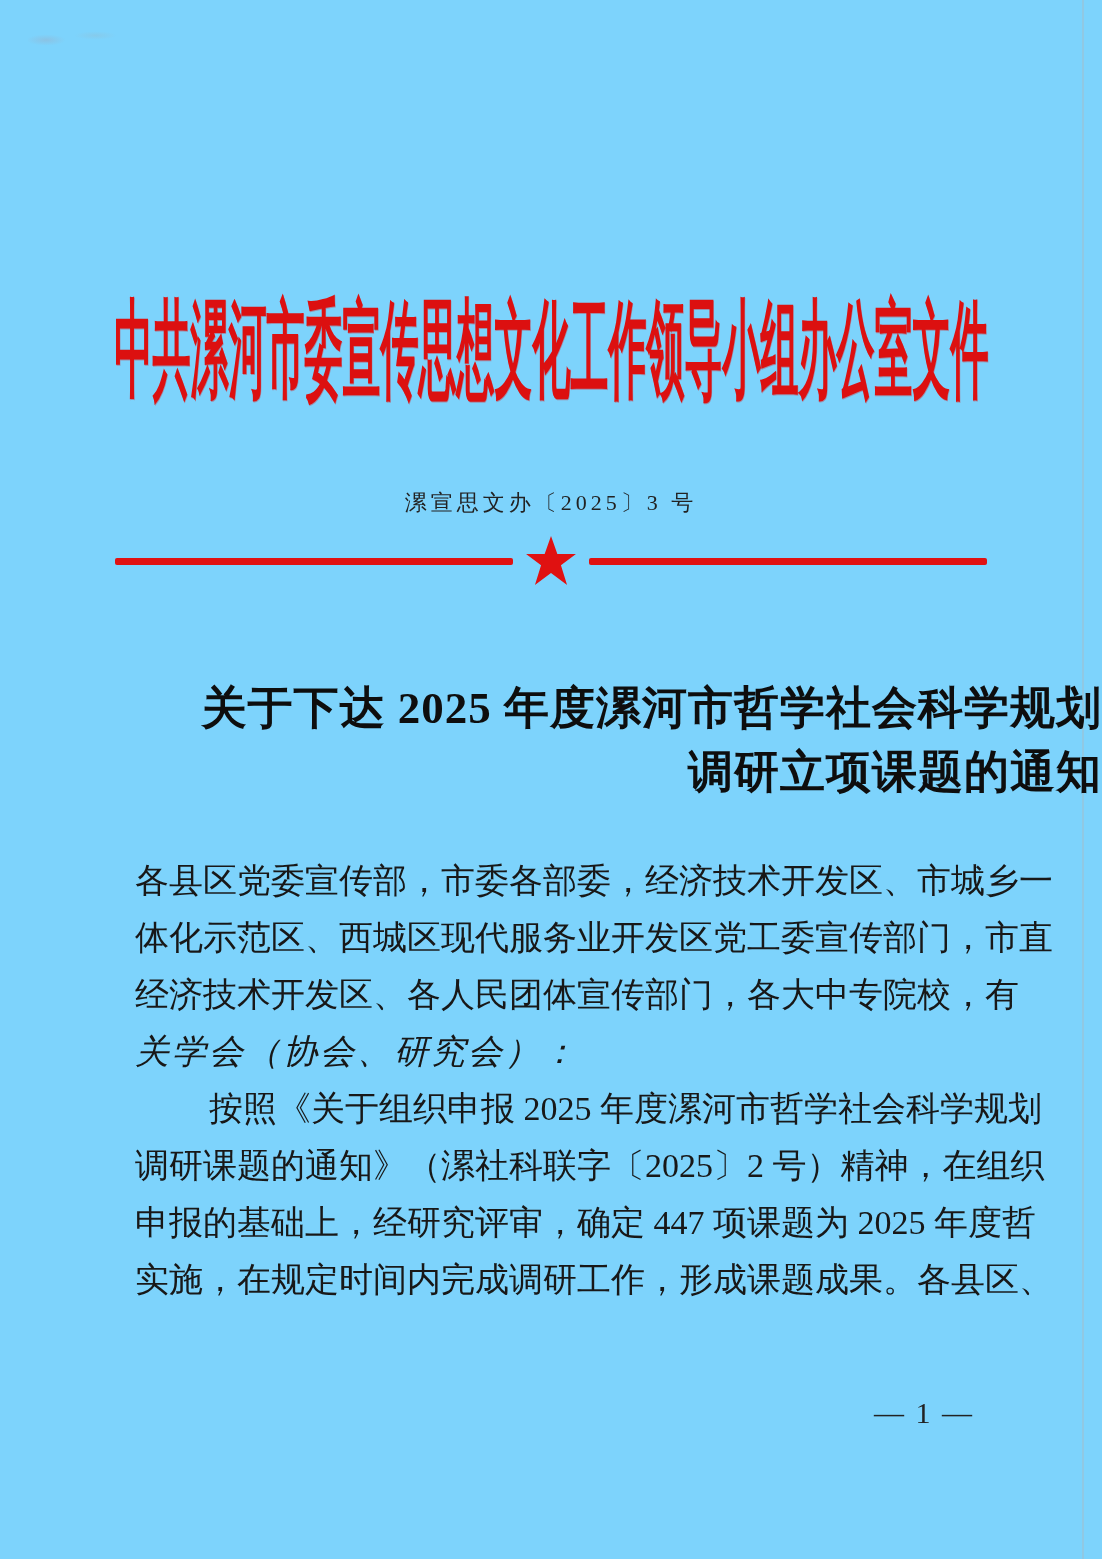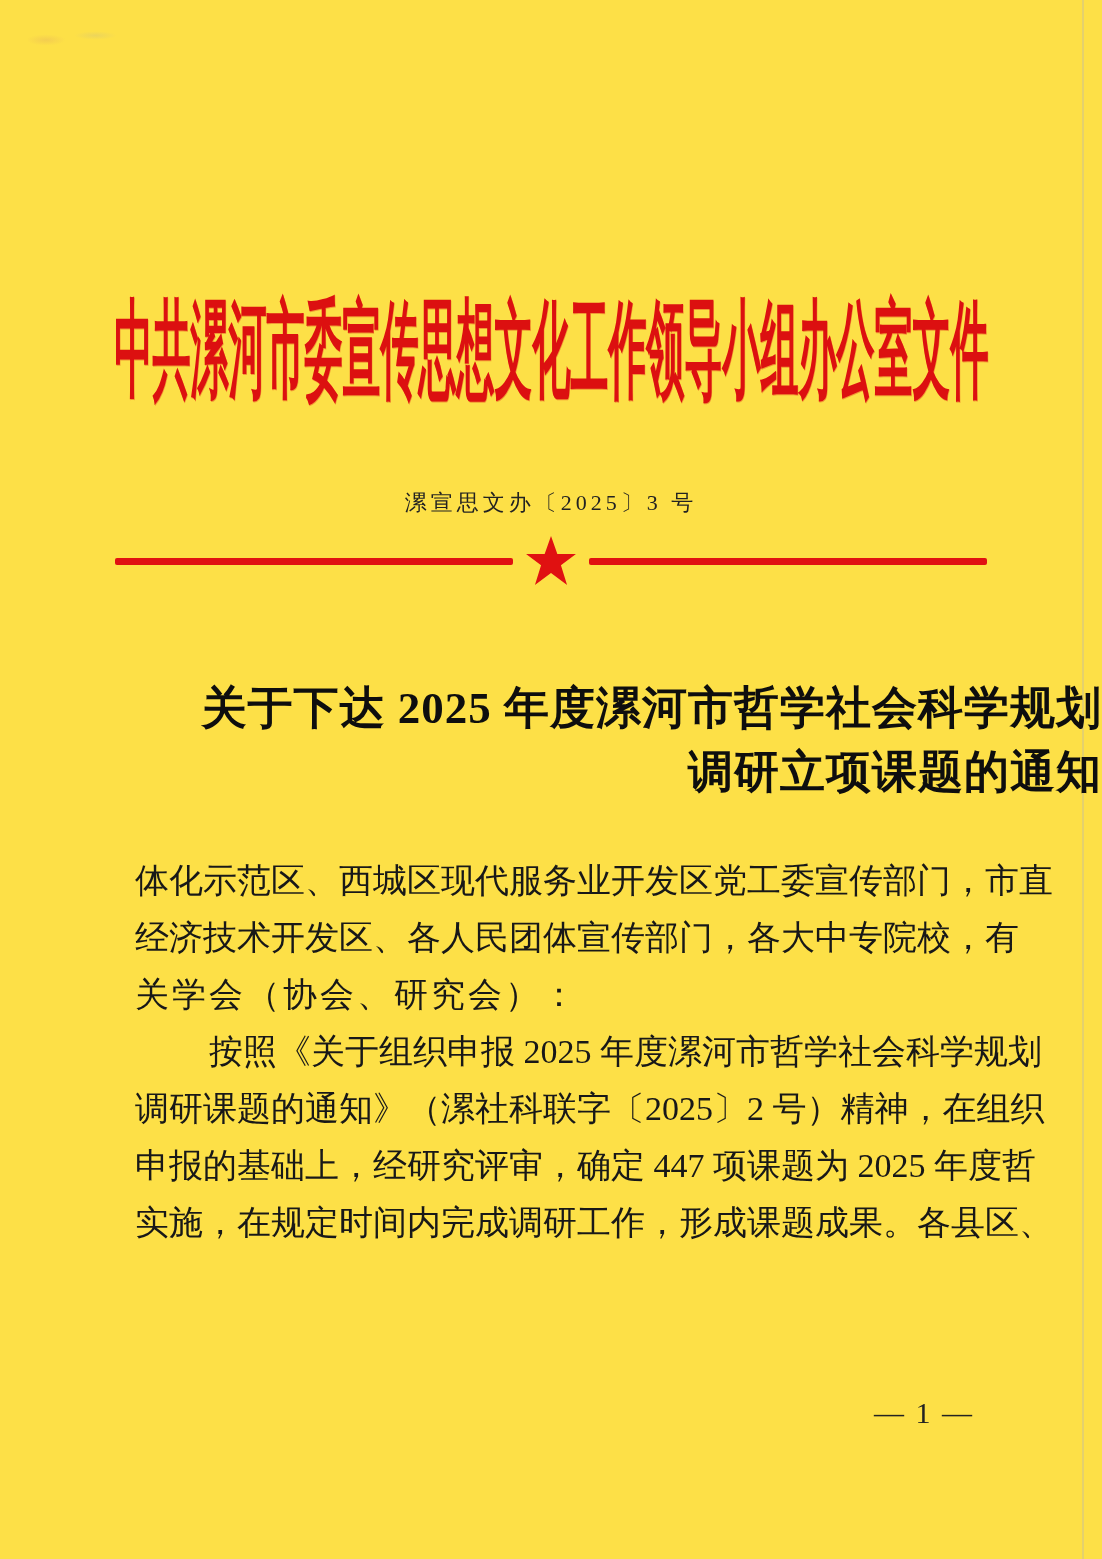--- a/index.html
+++ b/index.html
@@ -10,21 +10,21 @@
   }
   html, body { background: #ffffff; }
   body {
     font-family: "Liberation Serif", "DejaVu Serif", serif;
     color: var(--ink);
   }
   .page {
     position: relative;
     width: 1102px;
     height: 1559px;
-    background: #fde047;
+    background: #7dd3fc;
     overflow: hidden;
   }
   
   .scan-artifact {
     position: absolute;
     left: 28px; top: 28px;
     width: 90px; height: 30px;
     background:
       radial-gradient(ellipse 28px 8px at 20% 40%, rgba(200,120,120,0.18), transparent 70%),
       radial-gradient(ellipse 30px 6px at 75% 25%, rgba(170,170,170,0.20), transparent 70%);
@@ -105,20 +105,21 @@
     color: var(--ink);
   }
   .body-line {
     text-align: justify;
     text-align-last: justify;
     white-space: nowrap;
   }
   .body-line.short {
     text-align-last: left;
     letter-spacing: 3px;
+    font-style: italic;
   }
   .body-line.indent { text-indent: 74px; }
   .page-number {
     position: absolute;
     right: 128px; top: 1396px;
     font-size: 30px;
     letter-spacing: 2px;
     color: #222222;
   }
 </style>
@@ -143,20 +144,21 @@
     </svg>
     <div class="divider-line"></div>
   </div>
 
   <div class="doc-title">
     <div>关于下达 2025 年度漯河市哲学社会科学规划</div>
     <div>调研立项课题的通知</div>
   </div>
 
   <div class="body-block" id="body-lines">
+      <div class="body-line">各县区党委宣传部，市委各部委，经济技术开发区、市城乡一</div>
       <div class="body-line">体化示范区、西城区现代服务业开发区党工委宣传部门，市直</div>
       <div class="body-line">经济技术开发区、各人民团体宣传部门，各大中专院校，有</div>
       <div class="body-line short">关学会（协会、研究会）：</div>
       <div class="body-line indent">按照《关于组织申报 2025 年度漯河市哲学社会科学规划</div>
       <div class="body-line">调研课题的通知》（漯社科联字〔2025〕2 号）精神，在组织</div>
       <div class="body-line">申报的基础上，经研究评审，确定 447 项课题为 2025 年度哲</div>
       <div class="body-line">实施，在规定时间内完成调研工作，形成课题成果。各县区、</div>
     </div>
 
   <div class="page-number">— 1 —</div>

